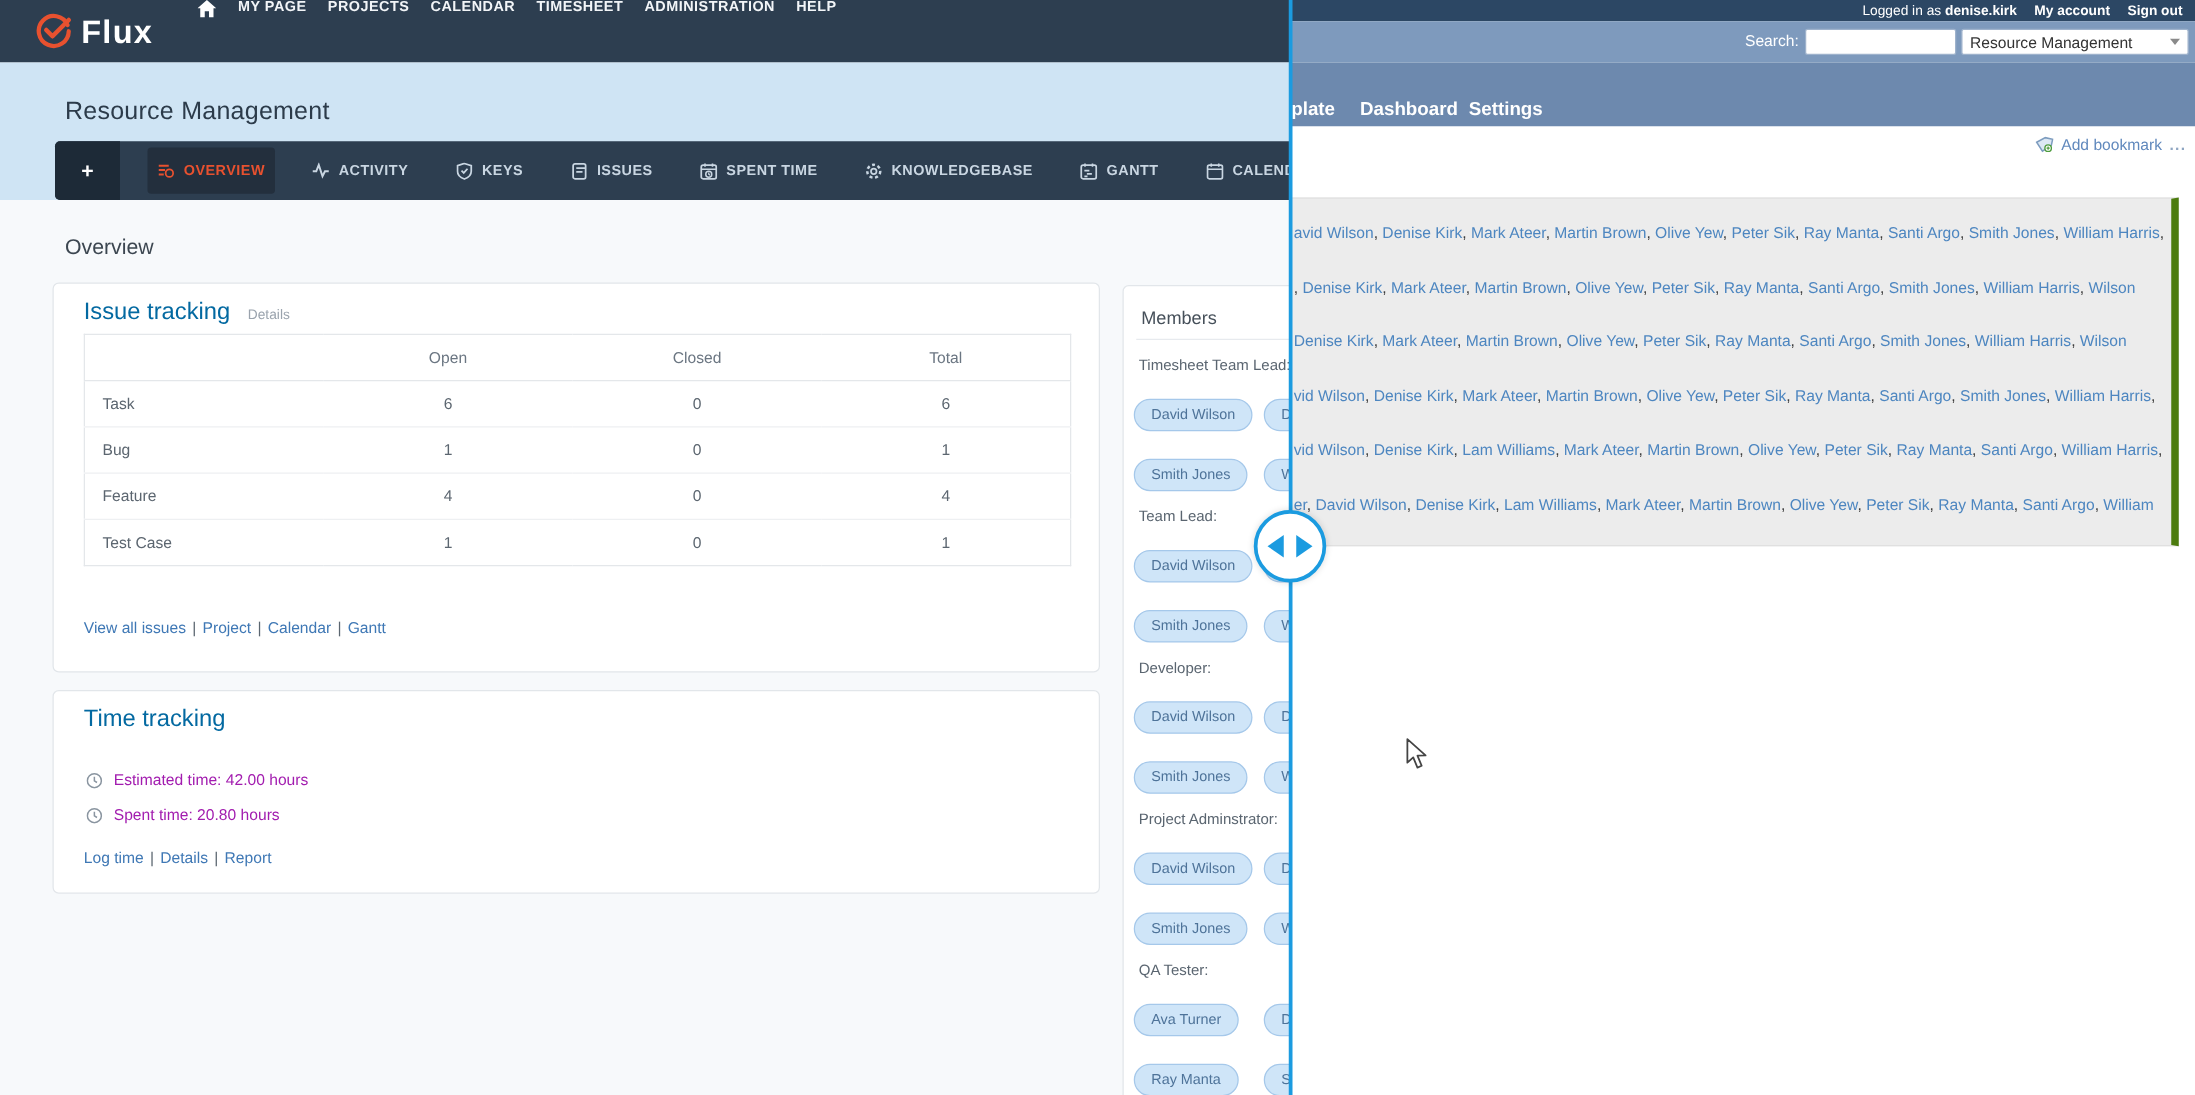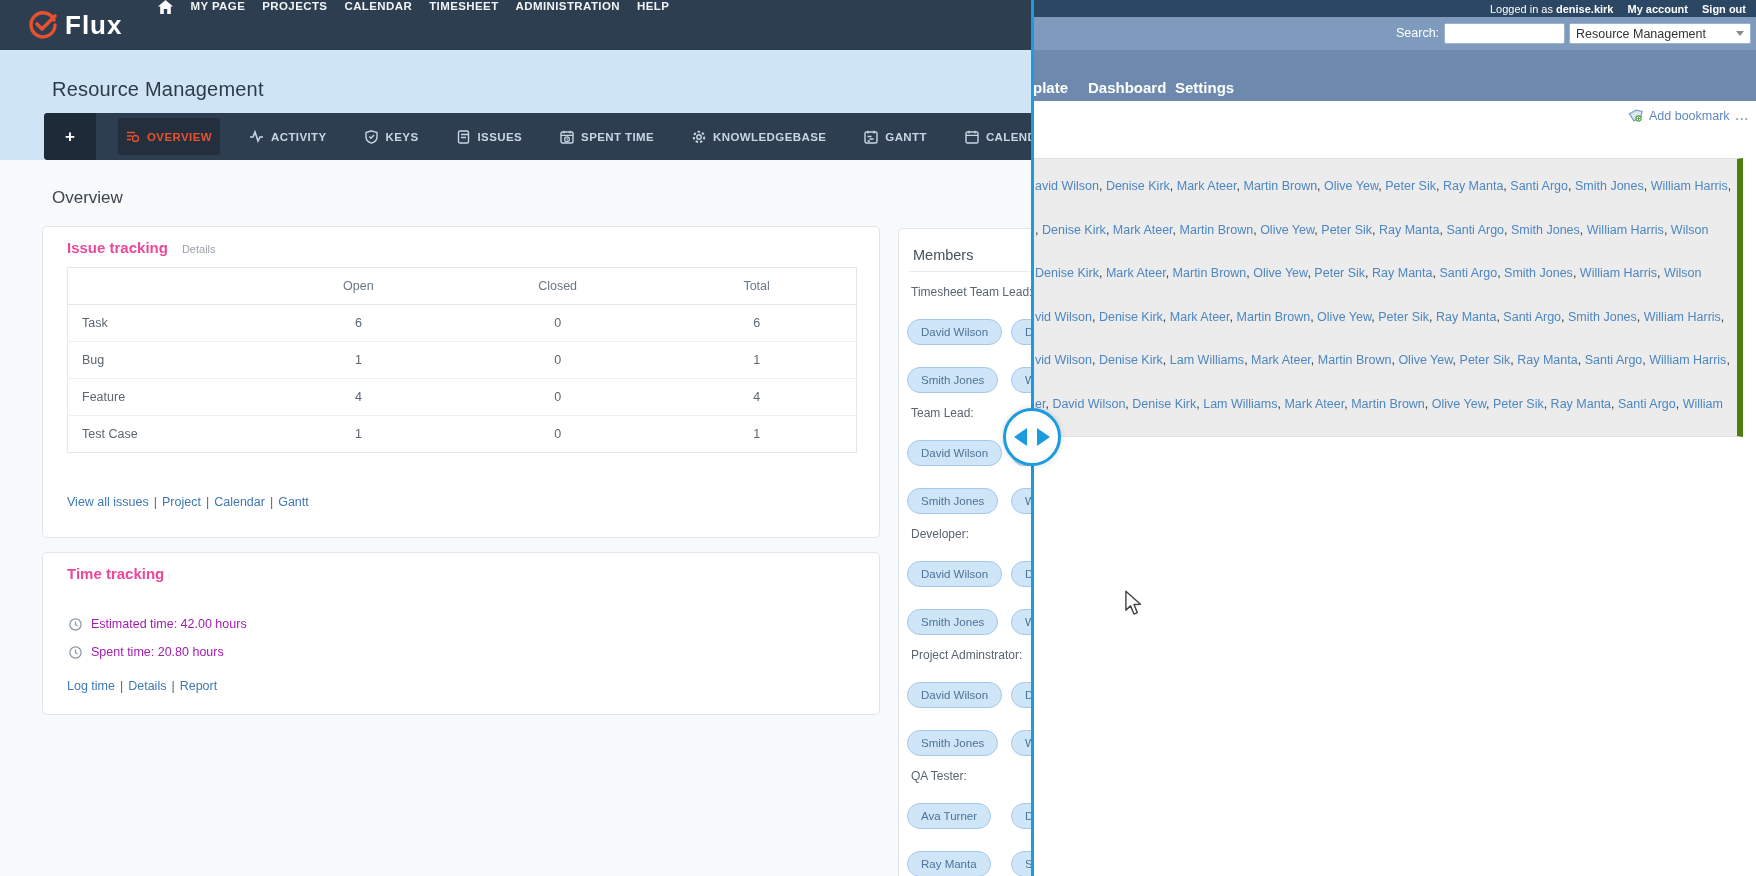--- a/index.html
+++ b/index.html
@@ -30,21 +30,21 @@
   .tab svg { flex:0 0 auto; }
 
   .page-title { position:absolute; left:52px; top:188px; font-size:17px; font-weight:500; color:#3c4650; }
 
   .card { position:absolute; background:#fff; border:1px solid #e2e6ea; border-radius:5px; }
   .card-issue { left:42px; top:226px; width:838px; height:312px; }
   .card-time  { left:42px; top:552px; width:838px; height:163px; }
   .card-members { left:898px; top:228px; width:300px; height:660px; }
 
   .card-head { position:absolute; left:24px; top:12px; display:flex; align-items:baseline; gap:14px; }
-  .card-head .ttl { font-size:15px; color:#ec4899; font-weight:700; }
+  .card-head .ttl { font-size:19px; color:#0369a1; font-weight:400; }
   .card-head .dtl { font-size:11px; color:#9aa3ad; text-decoration:none; cursor:pointer; }
 
   table.issues { position:absolute; left:24px; top:40px; width:790px; border:1px solid #e4e7ea; border-collapse:collapse; }
   table.issues th, table.issues td { font-weight:normal; font-size:12.5px; color:#5c6670; height:37px; }
   table.issues thead th { color:#6b7682; border-bottom:1px solid #e4e7ea; }
   table.issues td.lbl { text-align:left; padding-left:14px; width:24%; }
   table.issues th.num, table.issues td.num { text-align:center; width:25%; }
   table.issues tbody tr + tr td { border-top:1px solid #eef0f2; }
 
   .linkrow { position:absolute; left:24px; font-size:12.5px; color:#3f78b5; }

